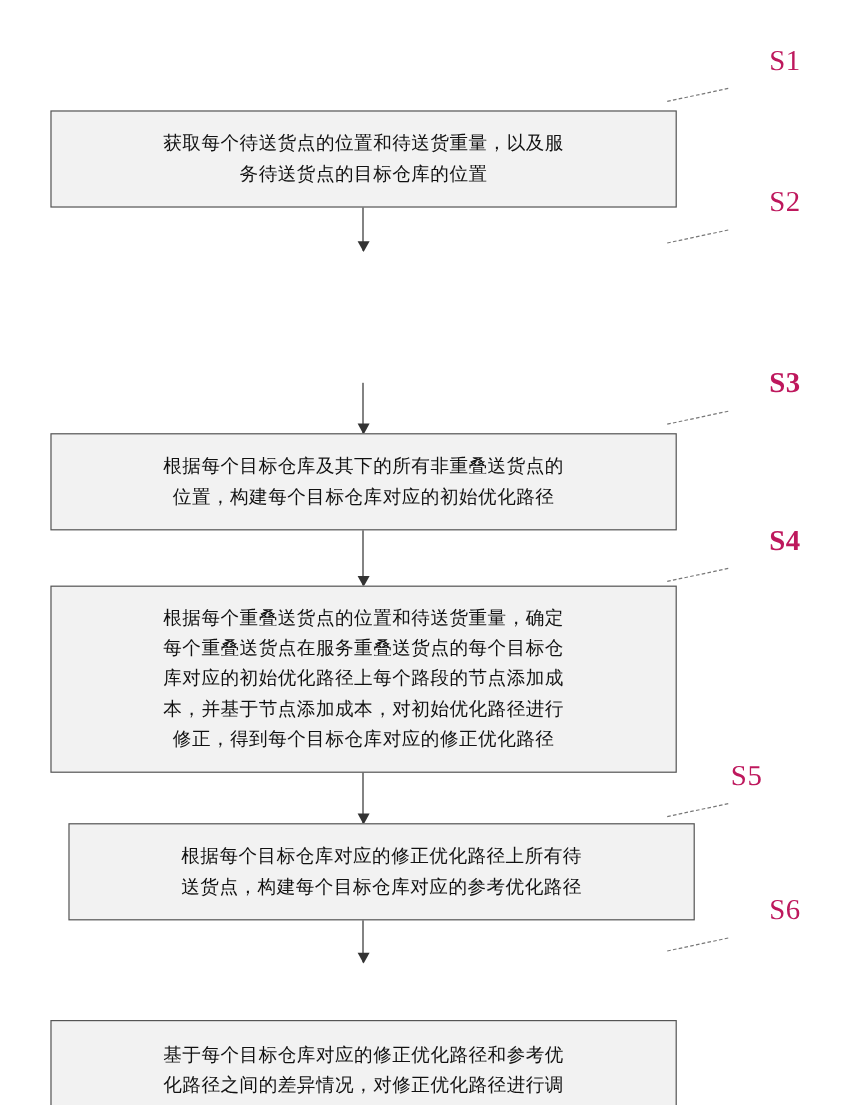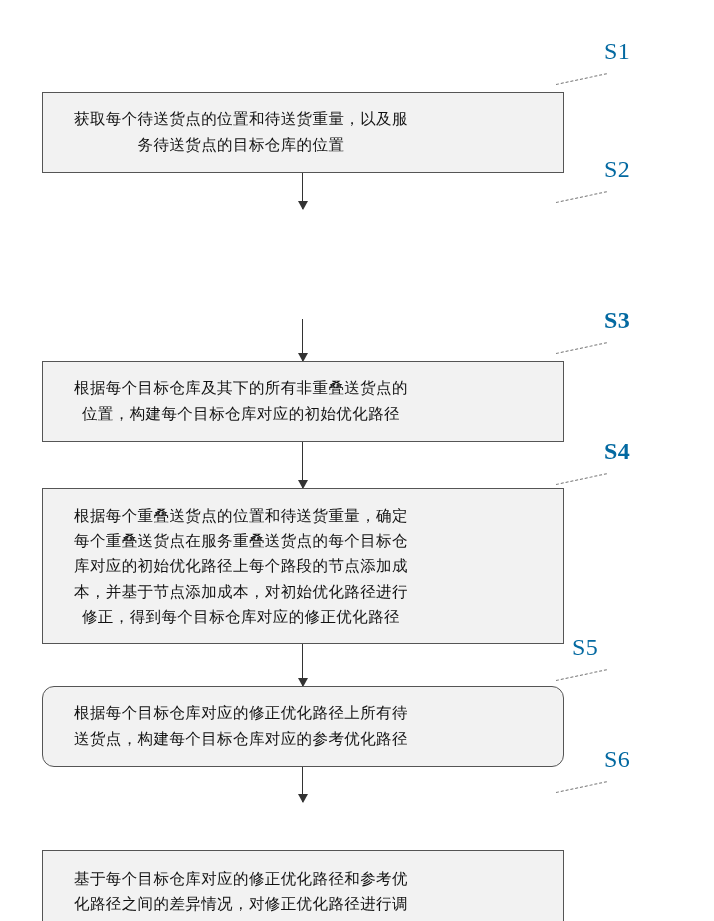--- a/index.html
+++ b/index.html
@@ -22,36 +22,38 @@
     width: 714px;
     height: 921px;
   }
   .step {
     position: absolute;
     box-sizing: border-box;
     border: 1px solid #555555;
     background: #f2f2f2;
     display: flex;
     align-items: center;
+    justify-content: center;
     padding: 6px 31px;
   }
   .step-text {
     font-size: 15.5px;
     line-height: 1.62;
     text-align: center;
     letter-spacing: 0.4px;
     white-space: pre-line;
     color: #111111;
   }
   .label {
     position: absolute;
     font-size: 24px;
     font-family: "Liberation Serif", "DejaVu Serif", serif;
-    color: #0369a1;
+    color: #be185d;
     letter-spacing: 0.5px;
+    margin-left: 37px;
   }
   .leader {
     position: absolute;
     height: 0;
     border-top: 1px dashed #777777;
     transform-origin: left center;
   }
   .arrow {
     position: absolute;
     width: 1px;
@@ -112,21 +114,21 @@
   <div class="step" style="left:42px; top:488px; width:522px; height:156px;font-family:Liberation Serif, serif;">
     <div class="step-text">根据每个重叠送货点的位置和待送货重量，确定
 每个重叠送货点在服务重叠送货点的每个目标仓
 库对应的初始优化路径上每个路段的节点添加成
 本，并基于节点添加成本，对初始优化路径进行
 修正，得到每个目标仓库对应的修正优化路径</div>
   </div>
 
   <div class="arrow" style="left:302px; top:644px; height:42px;"></div>
 
-  <div class="step" style="left:42px; top:686px; width:522px; height:81px;border-radius:12px;">
+  <div class="step" style="left:57px; top:686px; width:522px; height:81px;">
     <div class="step-text">根据每个目标仓库对应的修正优化路径上所有待
 送货点，构建每个目标仓库对应的参考优化路径</div>
   </div>
 
   <div class="arrow" style="left:302px; top:767px; height:35px;"></div>
 
   <div class="step" style="left:42px; top:802px; width:522px; height:109px;margin-top:48px;">
     <div class="step-text">基于每个目标仓库对应的修正优化路径和参考优
 化路径之间的差异情况，对修正优化路径进行调
 整，得到目标优化路径</div>

